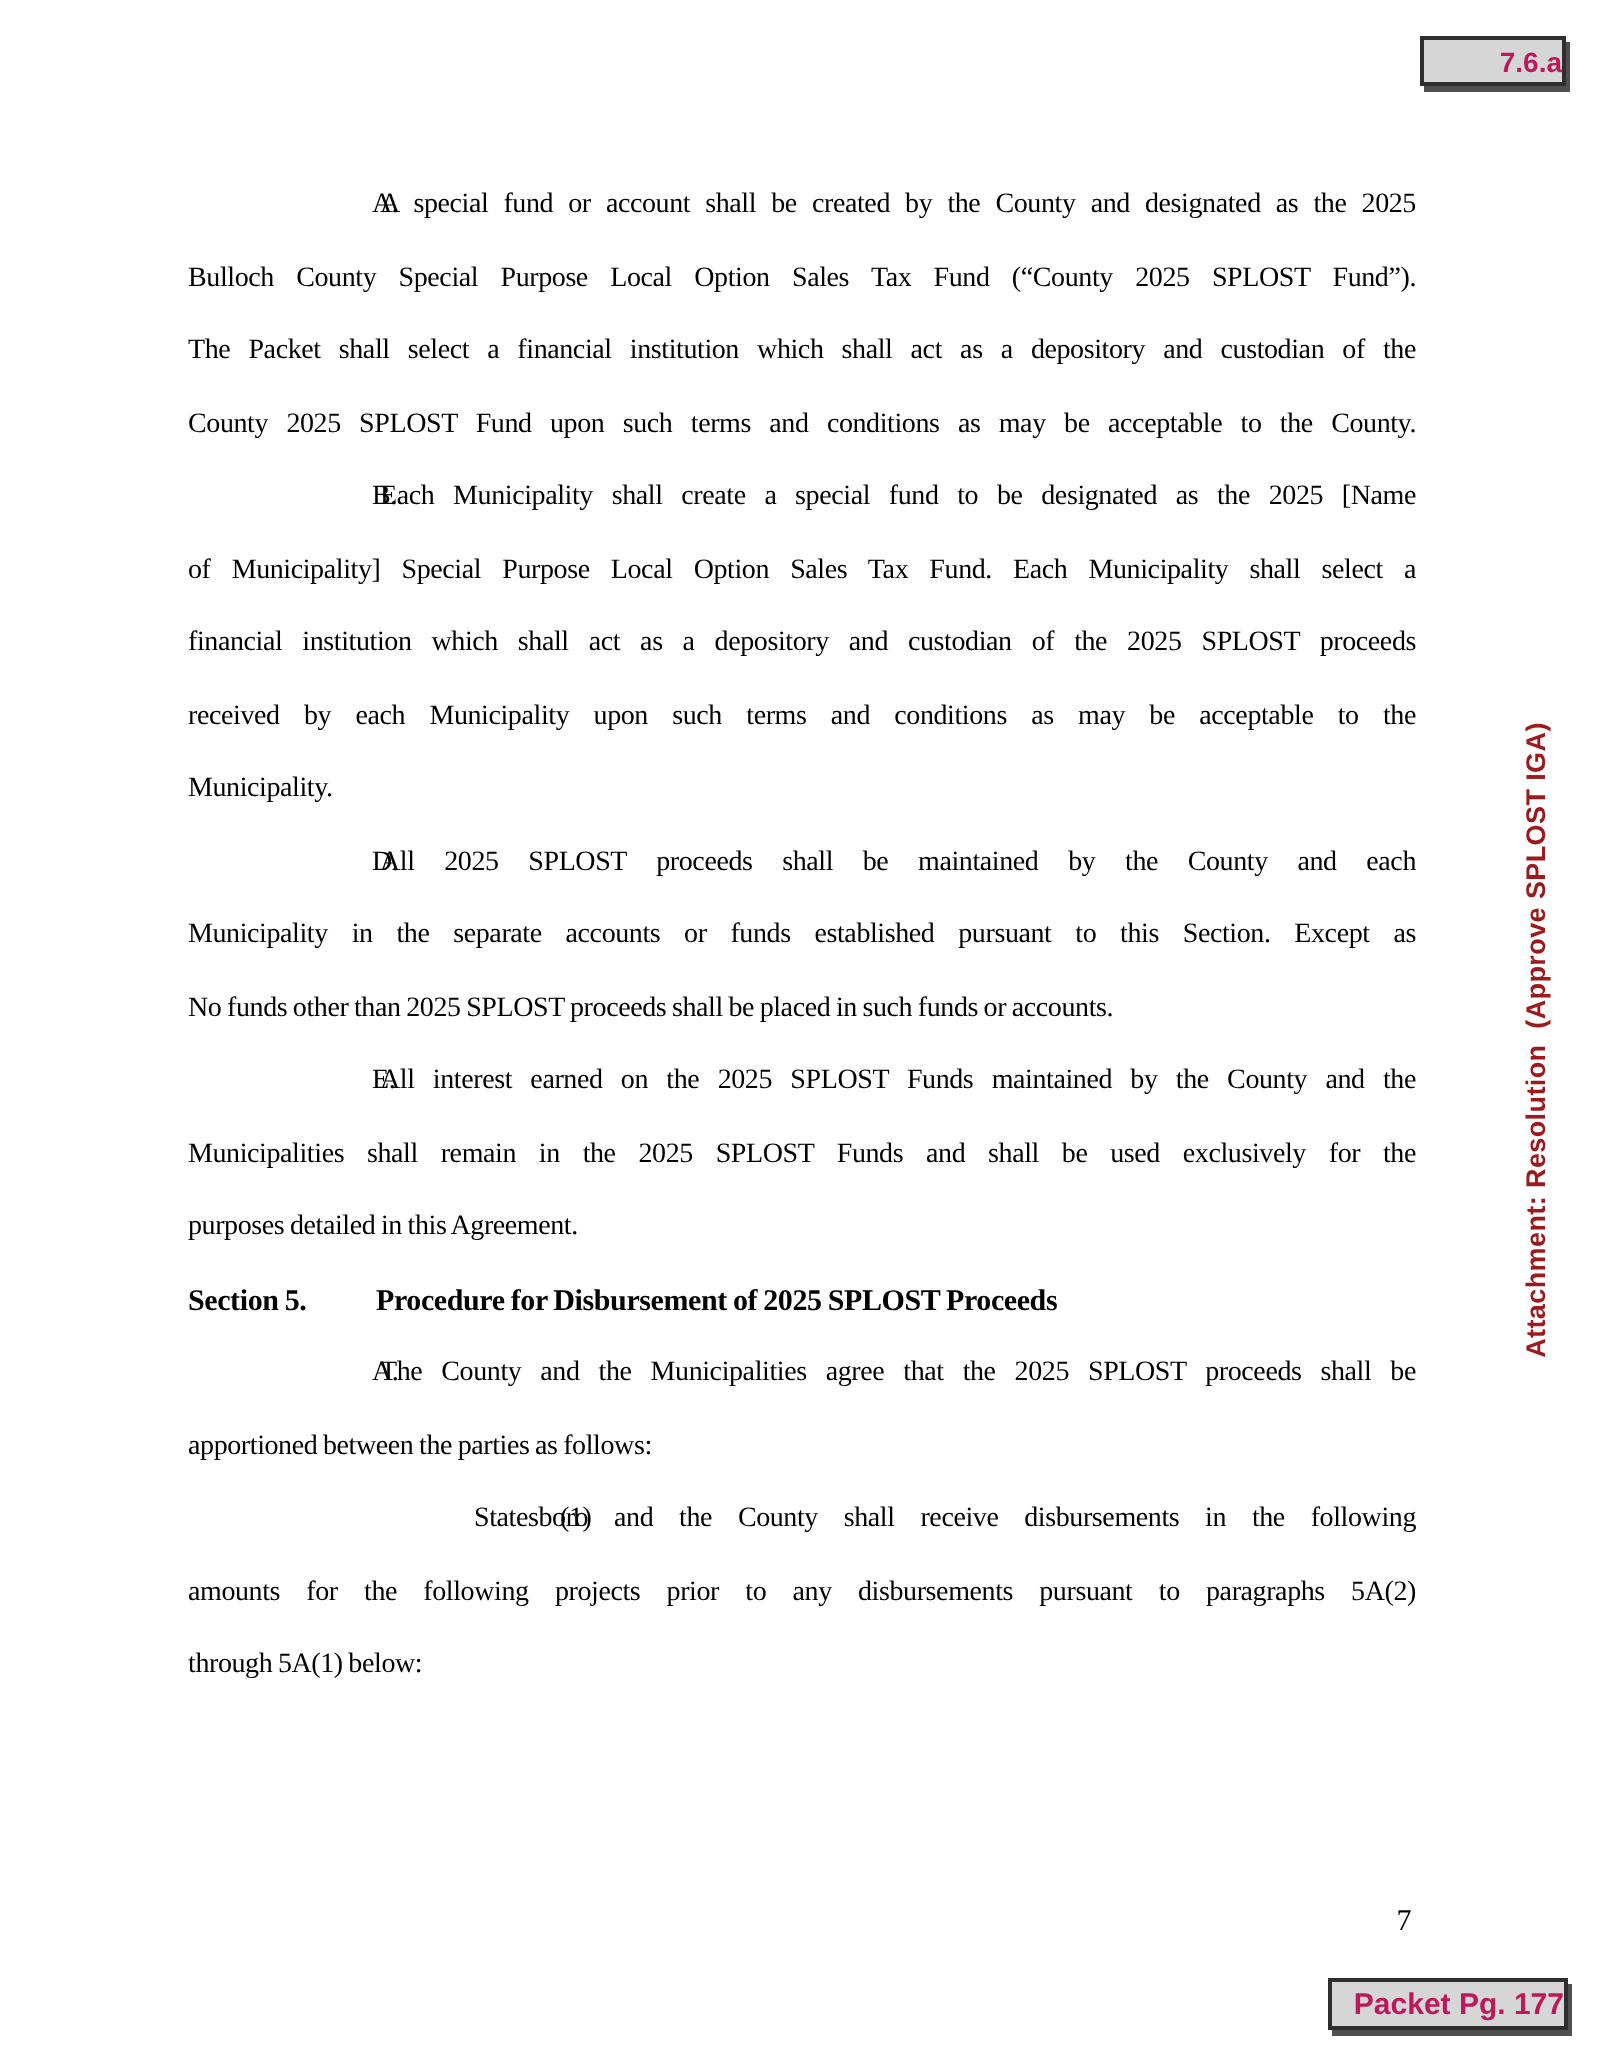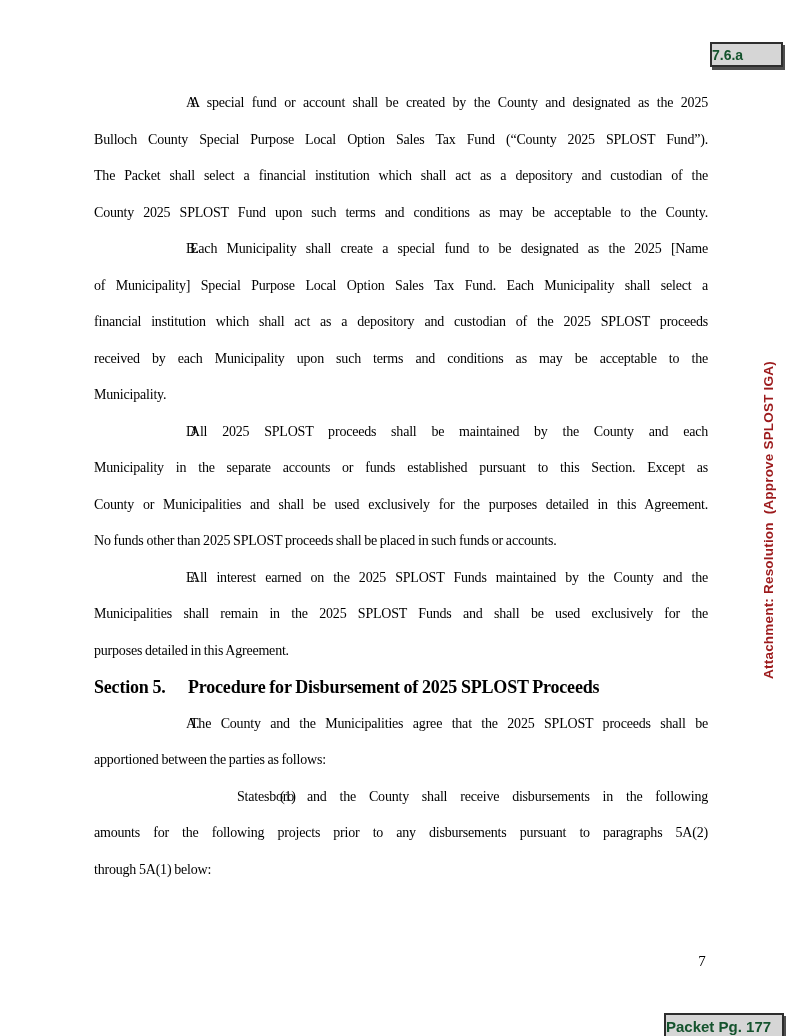--- a/index.html
+++ b/index.html
@@ -12,25 +12,24 @@
     font-family: "Liberation Serif", serif;
     color: #000;
   }
   .badge {
     position: absolute;
     background: #d6d6d6;
     border: 2px solid #2e2e2e;
     box-shadow: 2px 3px 0 #4f4f4f;
     display: flex;
     align-items: center;
-    justify-content: flex-start;
+    justify-content: flex-end;
     font-family: "Liberation Sans", sans-serif;
     font-weight: bold;
-    color: #14532d;
-    margin-top: 24px;
+    color: #be185d;
   }
   .badge-top   { right: 17px; top: 18px;  width: 69px;  height: 21px; font-size: 14px; }
   .badge-packet{ right: 16px; top: 989px; width: 116px; height: 22px; font-size: 15px; }
 
   .doc-body {
     position: absolute;
     left: 94px;
     top: 85px;
     width: 614px;
     font-size: 14px;
@@ -38,21 +37,21 @@
     word-spacing: -0.5px;
   }
   .line {
     height: 36.52px;
     line-height: 36.52px;
     overflow: hidden;
     text-align: justify;
     text-align-last: justify;
   }
   .line.endline { text-align-last: left; }
-  .line.bold { font-weight: bold; font-size: 18px; }
+  .line.bold { font-weight: bold; font-size: 15px; }
   .lbl { display: inline-block; }
 
   .sidebar-note {
     position: absolute;
     left: 768px;
     top: 520px;
     transform: translate(-50%, -50%) rotate(-90deg);
     white-space: pre;
     font-family: "Liberation Sans", sans-serif;
     font-weight: bold;
@@ -82,21 +81,20 @@
       <div class="line">Bulloch County Special Purpose Local Option Sales Tax Fund (“County 2025 SPLOST Fund”).</div>
       <div class="line">The Packet shall select a financial institution which shall act as a depository and custodian of the</div>
       <div class="line">County 2025 SPLOST Fund upon such terms and conditions as may be acceptable to the County.</div>
       <div class="line" style="text-indent: 46px;"><span class="lbl" style="width: 50px;">B.</span>Each Municipality shall create a special fund to be designated as the 2025 [Name</div>
       <div class="line">of Municipality] Special Purpose Local Option Sales Tax Fund.  Each Municipality shall select a</div>
       <div class="line">financial institution which shall act as a depository and custodian of the 2025 SPLOST proceeds</div>
       <div class="line">received by each Municipality upon such terms and conditions as may be acceptable to the</div>
       <div class="line endline">Municipality.</div>
       <div class="line" style="text-indent: 46px;"><span class="lbl" style="width: 50px;">D.</span>All 2025 SPLOST proceeds shall be maintained by the County and each</div>
       <div class="line">Municipality in the separate accounts or funds established pursuant to this Section.  Except as</div>
-      <div class="line">County or Municipalities and shall be used exclusively for the purposes detailed in this Agreement.</div>
       <div class="line endline">No funds other than 2025 SPLOST proceeds shall be placed in such funds or accounts.</div>
       <div class="line" style="text-indent: 46px;"><span class="lbl" style="width: 50px;">E.</span>All interest earned on the 2025 SPLOST Funds maintained by the County and the</div>
       <div class="line">Municipalities shall remain in the 2025 SPLOST Funds and shall be used exclusively for the</div>
       <div class="line endline">purposes detailed in this Agreement.</div>
       <div class="line bold endline" style="text-indent: 0px;"><span class="lbl" style="width: 94px;">Section 5.</span>Procedure for Disbursement of 2025 SPLOST Proceeds</div>
       <div class="line" style="text-indent: 46px;"><span class="lbl" style="width: 50px;">A.</span>The County and the Municipalities agree that the 2025 SPLOST proceeds shall be</div>
       <div class="line endline">apportioned between the parties as follows:</div>
       <div class="line" style="text-indent: 93px;"><span class="lbl" style="width: 50px;">(1)</span>Statesboro and the County shall receive disbursements in the following</div>
       <div class="line">amounts for the following projects prior to any disbursements pursuant to paragraphs 5A(2)</div>
       <div class="line endline">through 5A(1) below:</div>

